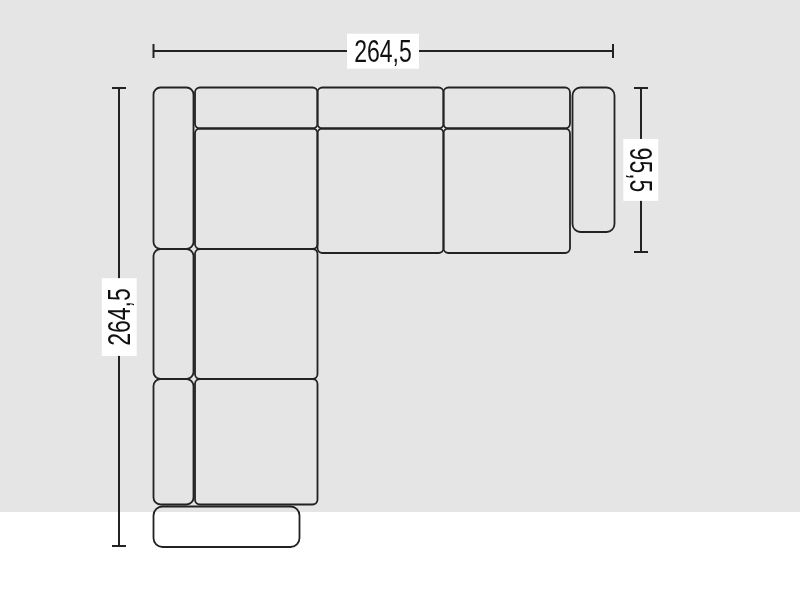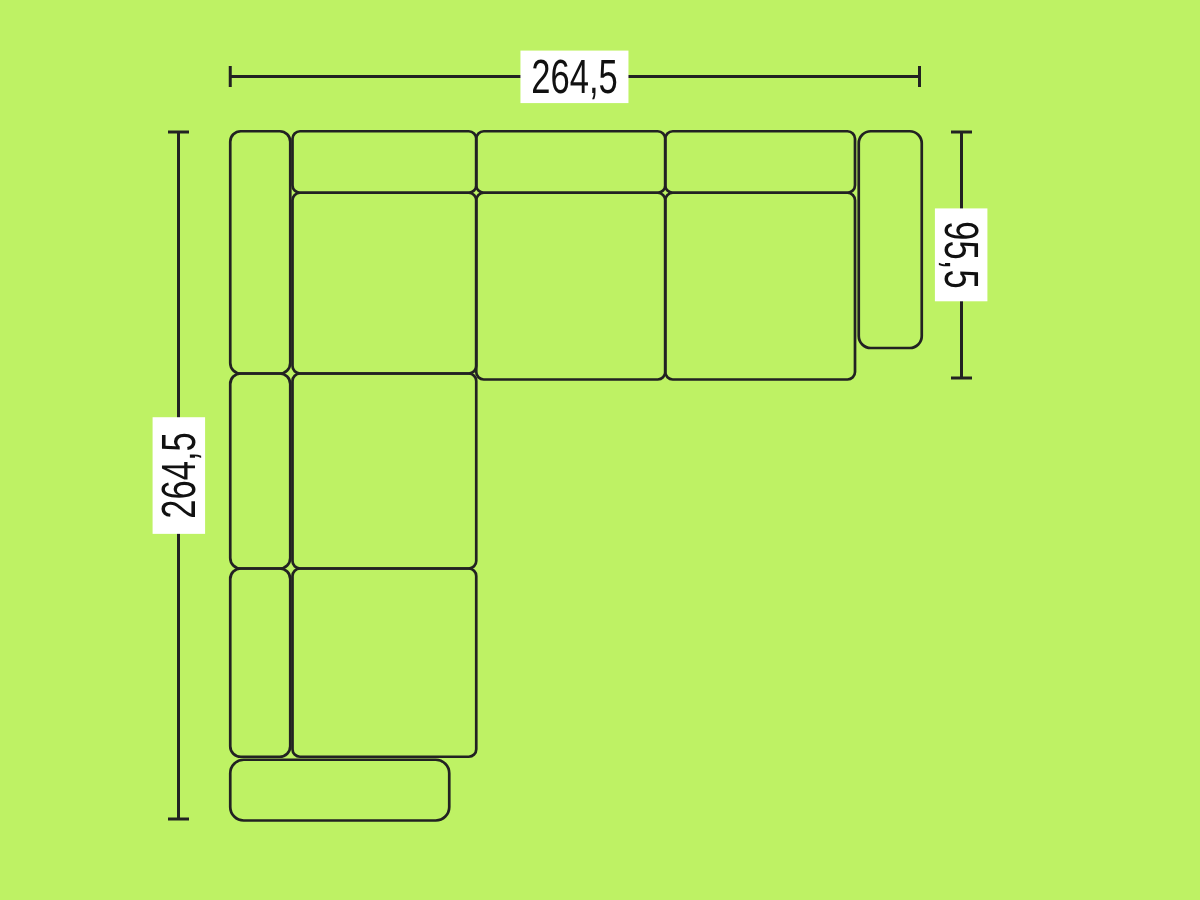--- a/index.html
+++ b/index.html
@@ -1,18 +1,18 @@
 <!DOCTYPE html>
 <html><head>
 <meta charset="utf-8">
 <style>
   html,body{margin:0;padding:0;background:#ffffff;}
   body{width:800px;height:600px;overflow:hidden;}
   .stage{
-    position:relative;width:800px;height:600px;background:#bef264;
+    position:relative;width:800px;height:512px;background:#e5e5e5;
     font-family:"Liberation Sans","DejaVu Sans",sans-serif;
   }
   .stage svg{position:absolute;left:0;top:0;}
   .dim-label{
     position:absolute;
     background:#ffffff;
     color:#111111;
     font-size:32px;
     line-height:1.08;
     white-space:nowrap;

